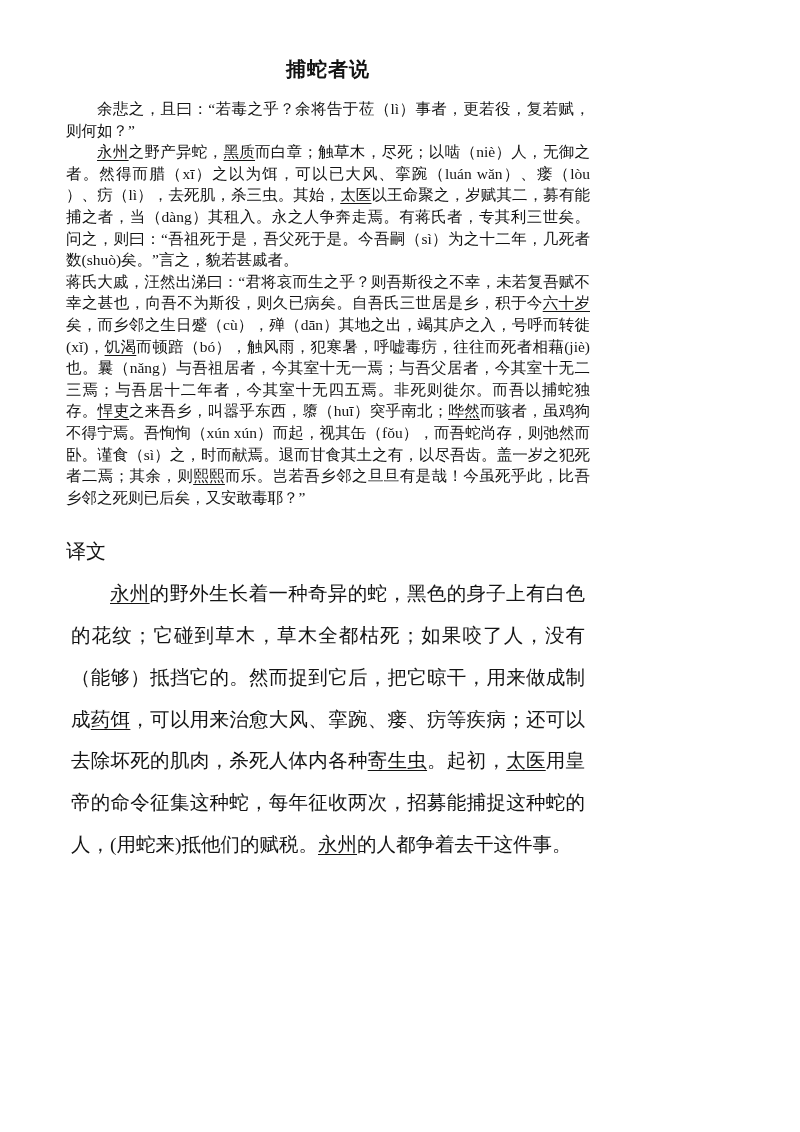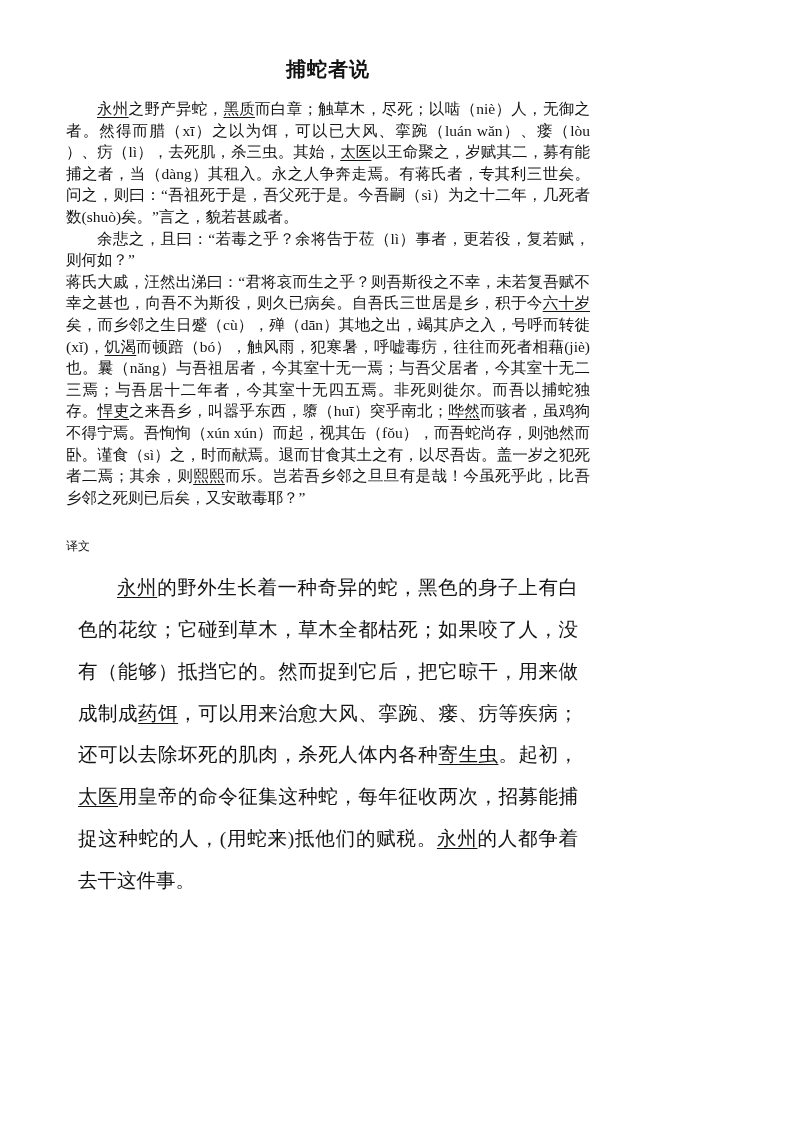--- a/index.html
+++ b/index.html
@@ -33,43 +33,43 @@
   }
   .orig {
     font-size: 15.5px;
     line-height: 21.6px;
     text-align: justify;
     margin: 0;
   }
   .indent { text-indent: 2em; }
   .trans-heading {
     margin: 30px 0 8px 0;
-    font-size: 12px;
+    font-size: 20px;
   }
   .trans {
     font-size: 19.5px;
     line-height: 41.8px;
     text-align: justify;
-    margin: 12px;
+    margin: 5px;
   }
   .u {
     text-decoration: underline;
     text-underline-offset: 3px;
   }
 </style>
 </head>
 <body>
 
 <div class="page">
 
   <div class="doc-title">捕蛇者说</div>
 
   <section>
+    <p class="orig indent"><span>余悲之，且曰：“若毒之乎？余将告于莅（lì）事者，更若役，复若赋，则何如？”</span></p>
     <p class="orig indent"><span class="u">永州</span><span>之野产异蛇，</span><span class="u">黑质</span><span>而白章；触草木，尽死；以啮（niè）人，无御之者。然得而腊（xī）之以为饵，可以已大风、挛踠（luán wǎn）、瘘（lòu ）、疠（lì），去死肌，杀三虫。其始，</span><span class="u">太医</span><span>以王命聚之，岁赋其二，募有能捕之者，当（dàng）其租入。永之人争奔走焉。有蒋氏者，专其利三世矣。问之，则曰：“吾祖死于是，吾父死于是。今吾嗣（sì）为之十二年，几死者数(shuò)矣。”言之，貌若甚戚者。</span></p>
-    <p class="orig indent"><span>余悲之，且曰：“若毒之乎？余将告于莅（lì）事者，更若役，复若赋，则何如？”</span></p>
     <p class="orig"><span>蒋氏大戚，汪然出涕曰：“君将哀而生之乎？则吾斯役之不幸，未若复吾赋不幸之甚也，向吾不为斯役，则久已病矣。自吾氏三世居是乡，积于今</span><span class="u">六十岁</span><span>矣，而乡邻之生日蹙（cù），殚（dān）其地之出，竭其庐之入，号呼而转徙(xǐ)，</span><span class="u">饥渴</span><span>而顿踣（bó），触风雨，犯寒暑，呼嘘毒疠，往往而死者相藉(jiè)也。曩（nǎng）与吾祖居者，今其室十无一焉；与吾父居者，今其室十无二三焉；与吾居十二年者，今其室十无四五焉。非死则徙尔。而吾以捕蛇独存。</span><span class="u">悍吏</span><span>之来吾乡，叫嚣乎东西，隳（huī）突乎南北；</span><span class="u">哗然</span><span>而骇者，虽鸡狗不得宁焉。吾恂恂（xún xún）而起，视其缶（fǒu），而吾蛇尚存，则弛然而卧。谨食（sì）之，时而献焉。退而甘食其土之有，以尽吾齿。盖一岁之犯死者二焉；其余，则</span><span class="u">熙熙</span><span>而乐。岂若吾乡邻之旦旦有是哉！今虽死乎此，比吾乡邻之死则已后矣，又安敢毒耶？”</span></p>
   </section>
 
   <section>
     <div class="sec-heading trans-heading">译文</div>
     <p class="trans indent"><span class="u">永州</span><span>的野外生长着一种奇异的蛇，黑色的身子上有白色的花纹；它碰到草木，草木全都枯死；如果咬了人，没有（能够）抵挡它的。然而捉到它后，把它晾干，用来做成制成</span><span class="u">药饵</span><span>，可以用来治愈大风、挛踠、瘘、疠等疾病；还可以去除坏死的肌肉，杀死人体内各种</span><span class="u">寄生虫</span><span>。起初，</span><span class="u">太医</span><span>用皇帝的命令征集这种蛇，每年征收两次，招募能捕捉这种蛇的人，(用蛇来)抵他们的赋税。</span><span class="u">永州</span><span>的人都争着去干这件事。</span></p>
   </section>
 
 </div>
 

